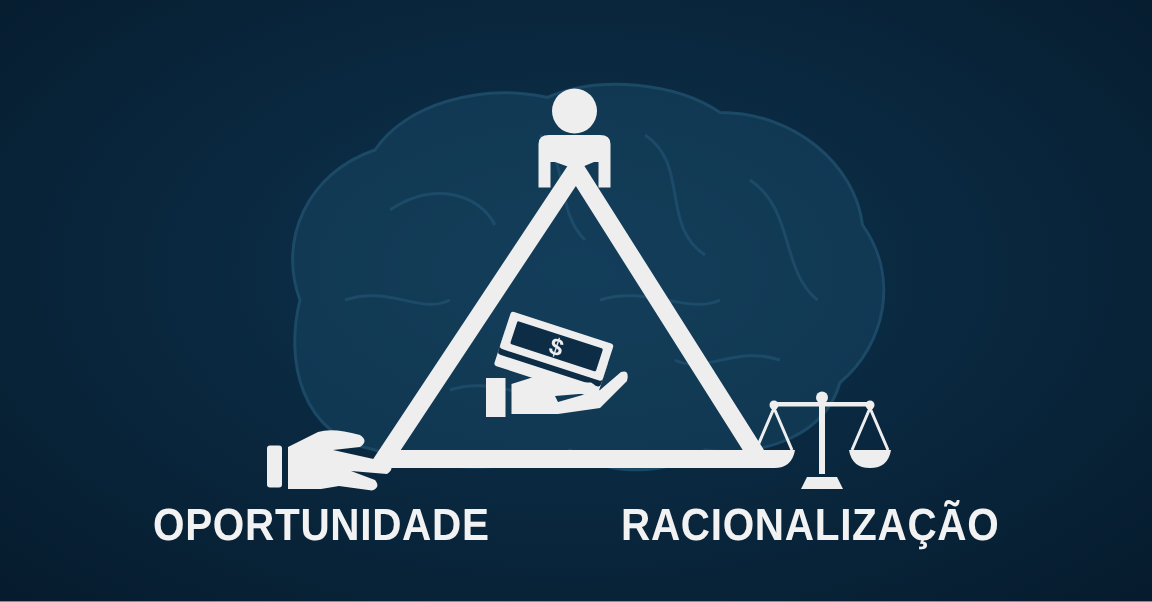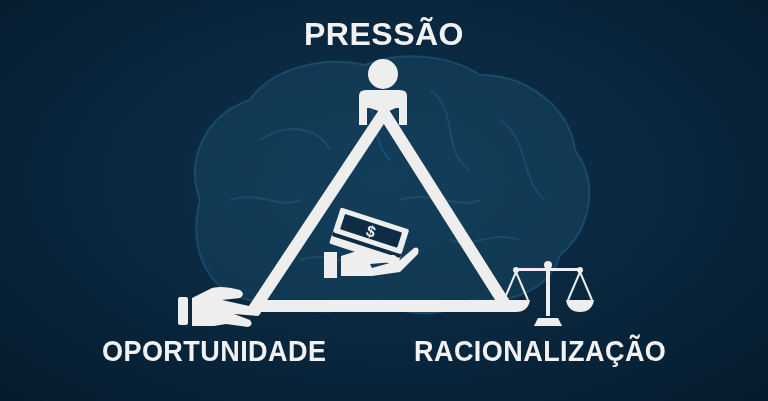--- a/index.html
+++ b/index.html
@@ -60,16 +60,15 @@
       <circle cx="516" cy="270" r="3" stroke="none"></circle>
       <circle cx="580" cy="270" r="3" stroke="none"></circle>
       <path d="M516,272 L504,300 M516,272 L528,300" fill="none" stroke-width="2"></path>
       <path d="M580,272 L568,300 M580,272 L592,300" fill="none" stroke-width="2"></path>
       <path d="M502,300 L530,300 Q528,312 516,312 Q504,312 502,300 Z" stroke="none"></path>
       <path d="M566,300 L594,300 Q592,312 580,312 Q568,312 566,300 Z" stroke="none"></path>
       <path d="M538,318 L558,318 L562,326 L534,326 Z" stroke="none"></path>
     </g>
   </svg>
 
-  <div class="label" id="lbl-top">PRESSÃO</div>
   <div class="label" id="lbl-left">OPORTUNIDADE</div>
   <div class="label" id="lbl-right">RACIONALIZAÇÃO</div>
 </div>
 
 </body></html>

